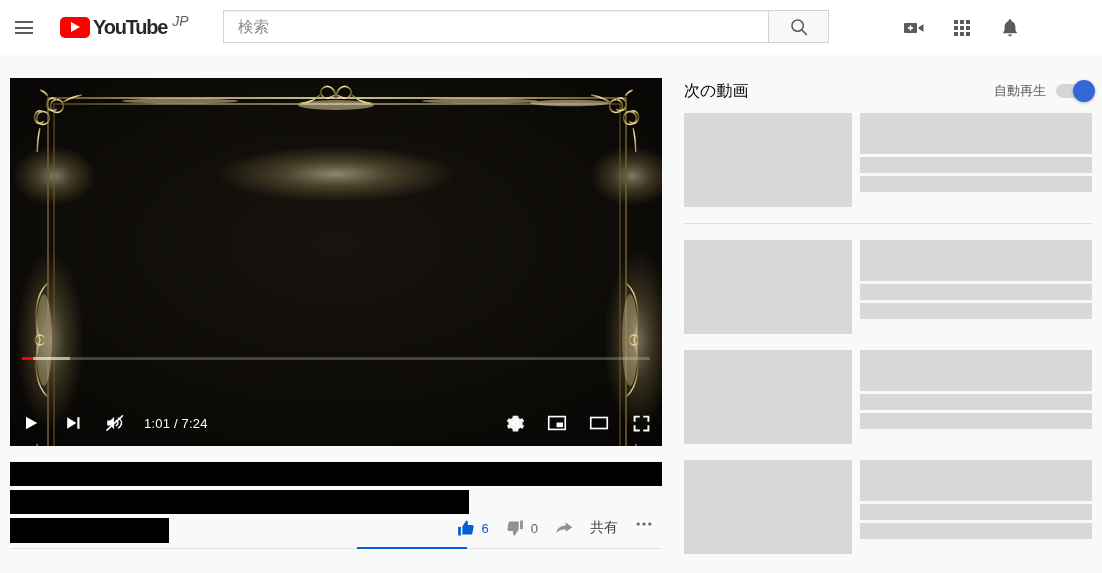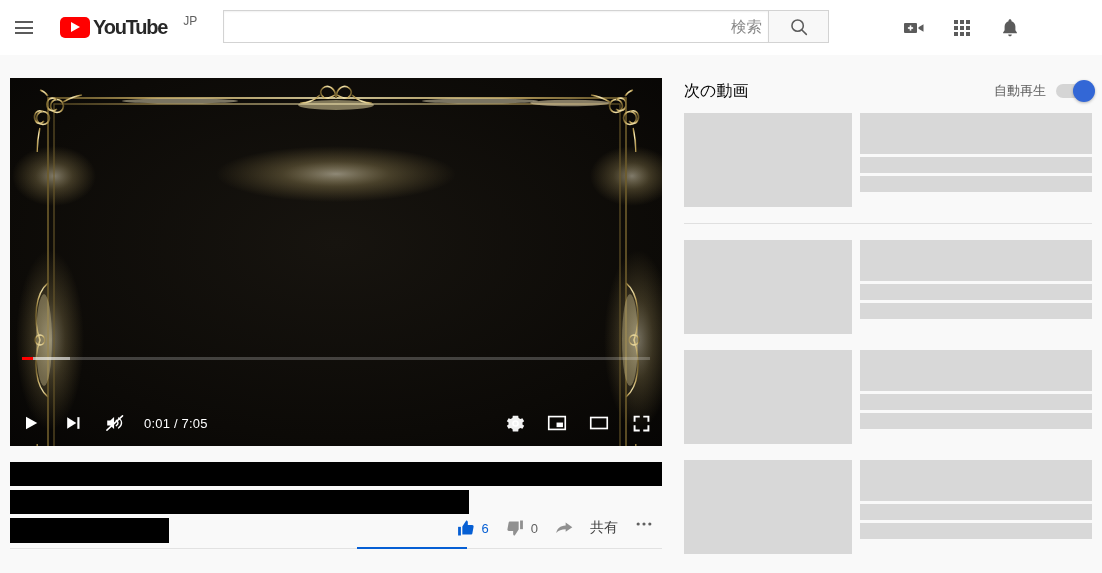--- a/index.html
+++ b/index.html
@@ -68,25 +68,26 @@
   .yt-wordmark {
     font-size: 20px;
     font-weight: bold;
     letter-spacing: -1.2px;
     color: #282828;
     margin-left: 3px;
     line-height: 25px;
     font-family: "Liberation Sans", "DejaVu Sans", sans-serif;
   }
   .yt-country {
-    font-size: 12px;
+    font-size: 14px;
     color: #606060;
-    margin-left: 16px;
+    margin-left: 5px;
     margin-top: 1px;
     line-height: 10px;
+    font-style: italic;
   }
 
   .search-area {
     position: absolute;
     left: 223px; top: 10px;
     display: flex;
     height: 33px;
   }
   .search-input {
     width: 545px;
@@ -94,21 +95,20 @@
     box-sizing: border-box;
     border: 1px solid #d3d3d3;
     border-right: none;
     background: #ffffff;
     padding: 2px 6px 2px 14px;
     font-size: 15.5px;
     color: #222;
     outline: none;
     font-family: "Liberation Sans", "DejaVu Sans", sans-serif;
     box-shadow: inset 0 1px 2px rgba(0,0,0,0.06);
-    text-align: right;
   }
   .search-input::placeholder { color: #8a8a8a; opacity: 1; }
   .search-btn {
     width: 61px; height: 33px;
     box-sizing: border-box;
     border: 1px solid #d3d3d3;
     background: #f8f8f8;
     display: flex; align-items: center; justify-content: center;
     cursor: pointer;
     padding: 0;
@@ -516,21 +516,21 @@
 
           <button class="ctrl">
             <svg width="22" height="22" viewBox="0 0 24 24">
               <path d="M3.5 9.2h3.3L11 5.4v13.2l-4.2-3.8H3.5z" fill="#ffffff"></path>
               <path d="M13.4 9.1c1.2.9 1.9 1.8 1.9 2.9s-.7 2-1.9 2.9" fill="none" stroke="#ffffff" stroke-width="1.5" stroke-linecap="round"></path>
               <path d="M15.8 6.6c2.1 1.4 3.3 3.2 3.3 5.4s-1.2 4-3.3 5.4" fill="none" stroke="#ffffff" stroke-width="1.5" stroke-linecap="round"></path>
               <line x1="3.2" y1="19.8" x2="20.2" y2="4.2" stroke="#ffffff" stroke-width="1.7" stroke-linecap="round"></line>
             </svg>
           </button>
 
-          <span class="time-display">0:01 / 7:05</span>
+          <span class="time-display">1:01 / 7:24</span>
 
           <span class="ctrl-spacer"></span>
 
           <button class="ctrl">
             <svg width="21" height="21" viewBox="0 0 24 24">
               <path d="M12 8.2a3.8 3.8 0 1 0 0 7.6 3.8 3.8 0 0 0 0-7.6zm0 5.9a2.1 2.1 0 1 1 0-4.2 2.1 2.1 0 0 1 0 4.2z" fill="#ffffff"></path>
               <path d="M20 12a8.6 8.6 0 0 0-.1-1.2l2-1.5-2-3.4-2.3 1a8 8 0 0 0-2.1-1.2L15.1 3h-6.2l-.4 2.7a8 8 0 0 0-2.1 1.2l-2.3-1-2 3.4 2 1.5A8.6 8.6 0 0 0 4 12c0 .4 0 .8.1 1.2l-2 1.5 2 3.4 2.3-1a8 8 0 0 0 2.1 1.2l.4 2.7h6.2l.4-2.7a8 8 0 0 0 2.1-1.2l2.3 1 2-3.4-2-1.5c.1-.4.1-.8.1-1.2z" fill="#ffffff" opacity="0.95"></path>
             </svg>
           </button>
 

